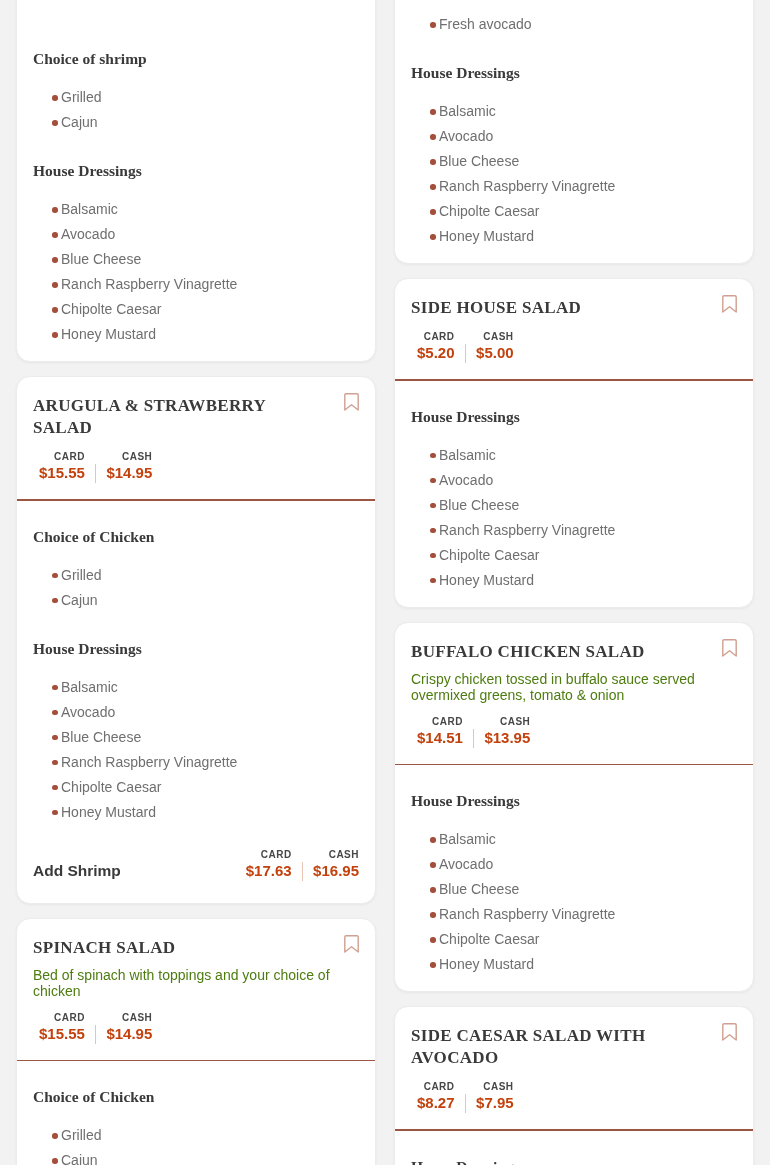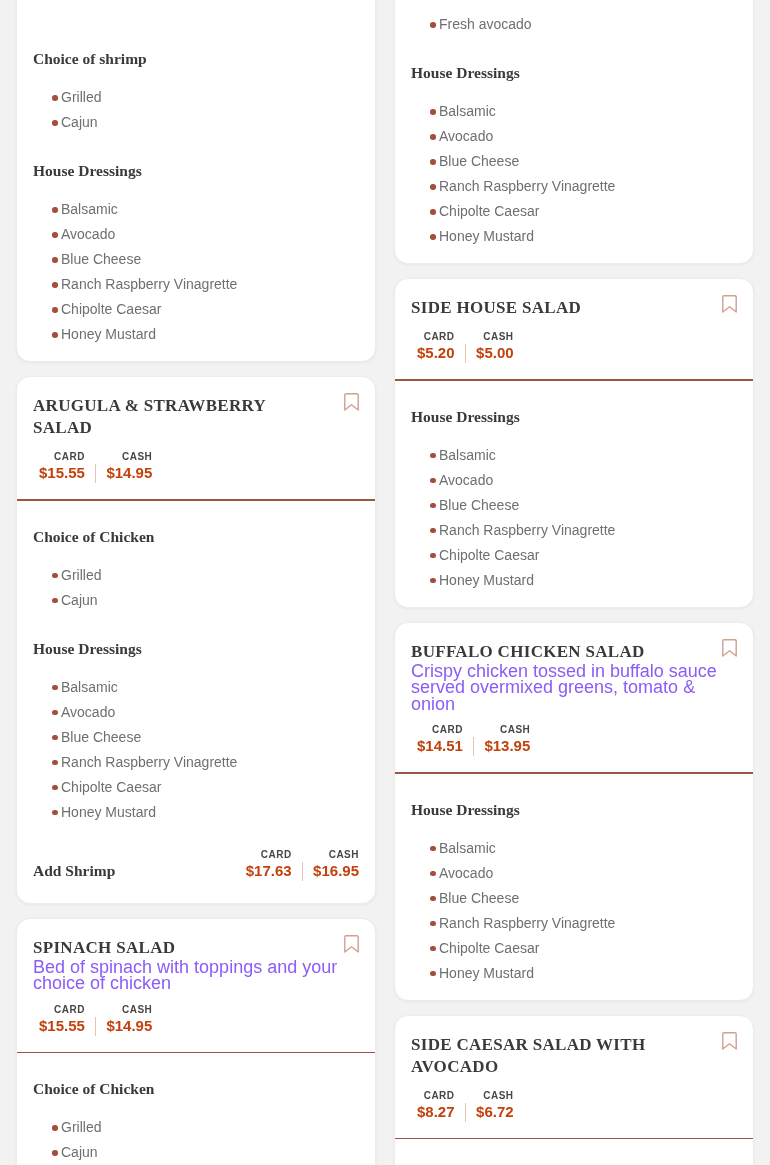--- a/index.html
+++ b/index.html
@@ -18,21 +18,21 @@
 
   .card-title {
     font-family:"Liberation Serif", serif; font-weight:700;
     font-size:17px; letter-spacing:0.3px; color:#3a3a3a;
     line-height:22px; padding-right:48px;
   }
   .bookmark-btn {
     position:absolute; top:13px; right:13px; width:22px; height:24px;
     background:none; border:none; cursor:pointer; padding:2px;
   }
-  .desc { font-size:18px; line-height:16.5px; color:#8b5cf6; margin-top:0; }
+  .desc { font-size:14px; line-height:16.5px; color:#4d7c0f; margin-top:8px; }
 
   .price-pair { display:flex; align-items:flex-end; margin-top:12px; margin-left:6px; }
   .price-col { display:flex; flex-direction:column; align-items:flex-end; }
   .price-label { font-size:10px; font-weight:700; letter-spacing:0.5px; color:#474747; line-height:12px; }
   .price-value { font-size:15px; font-weight:700; color:#c2410c; line-height:20px; }
   .price-sep { width:1.5px; height:19px; background:#e7c3b2; margin:0 10px; align-self:flex-end; }
 
   .divider { height:1.5px; background:#9c5540; margin:16px -16px 0; }
 
   .secs { margin-top:26px; }
@@ -46,21 +46,21 @@
     position:relative; padding-left:28px; line-height:25px;
     font-size:14px; color:#6f6f6f;
   }
   .sec li::before {
     content:""; position:absolute; left:19px; top:10px;
     width:5.5px; height:5.5px; border-radius:50%; background:#a34f3b;
   }
 
   .addon-row { display:flex; justify-content:space-between; align-items:flex-end; margin-top:24px; padding-bottom:8px; }
   .addon-label {
-    font-family:Liberation Serif, serif; font-weight:700;
+    font-family:Liberation Sans, sans-serif; font-weight:700;
     font-size:15.5px; color:#3a3a3a; line-height:20px;
   }
   .addon-row .price-pair { margin-top:0; margin-left:0; }
 </style>
 </head>
 <body>
 
 <div class="page" id="menu-root">
     <div class="col">
       <article class="card clip-top-left">
@@ -256,21 +256,21 @@
             <path d="M3 1.8 h11 a1.2 1.2 0 0 1 1.2 1.2 v15 l-6.7 -5.2 -6.7 5.2 v-15 a1.2 1.2 0 0 1 1.2 -1.2 z" fill="none" stroke="#d0a092" stroke-width="1.4" stroke-linejoin="round"></path>
           </svg></button>
         <div class="price-pair">
           <div class="price-col">
             <span class="price-label">CARD</span>
             <span class="price-value">$8.27</span>
           </div>
           <div class="price-sep"></div>
           <div class="price-col">
             <span class="price-label">CASH</span>
-            <span class="price-value">$6.72</span>
+            <span class="price-value">$7.95</span>
           </div>
         </div>
         <div class="divider"></div>
         <div class="secs">
           <section class="sec">
             <h3 class="sec-heading">House Dressings</h3>
           </section>
         </div>
       </article>
     </div>

